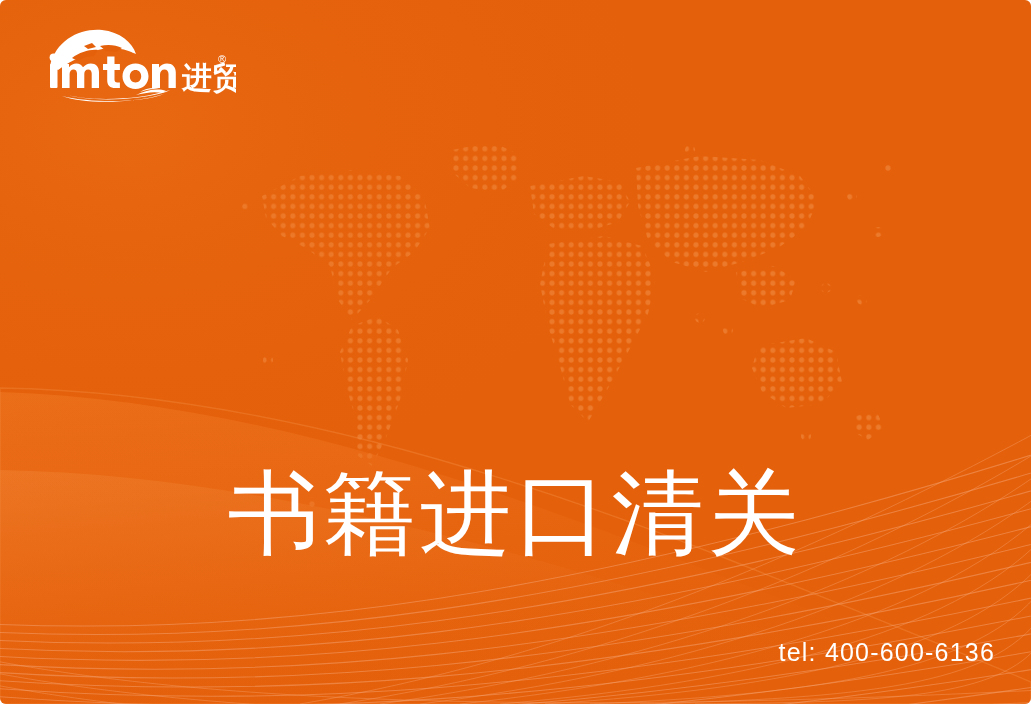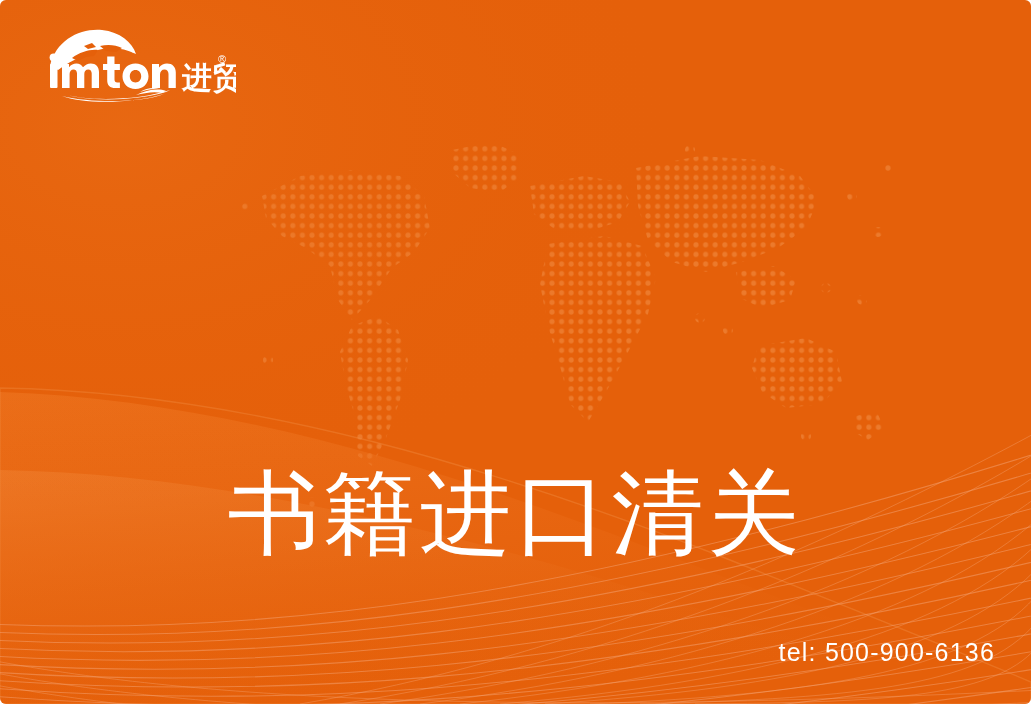--- a/index.html
+++ b/index.html
@@ -199,15 +199,15 @@
       <text x="146" y="62" font-family="'DejaVu Sans','Liberation Sans',sans-serif" font-size="30" font-weight="700" fill="#ffffff">进贸通</text>
     </svg>
     <span id="logo-reg">®</span>
   </div>
 
   <div id="headline">
     <span class="ln ln1">书籍进口清关</span>
     
   </div>
 
-  <div id="tel">tel: 500-900-6136</div>
+  <div id="tel">tel: 400-600-6136</div>
 
 </div>
 
 </body></html>

